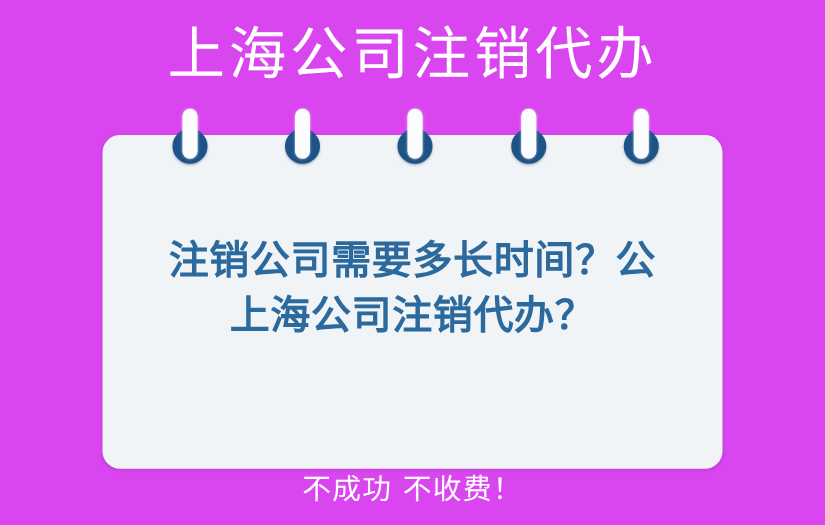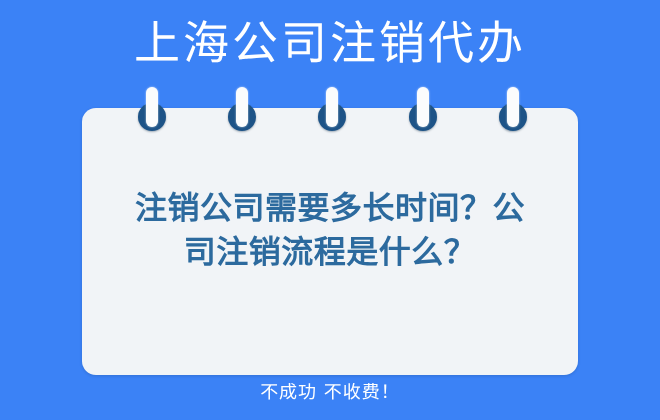--- a/index.html
+++ b/index.html
@@ -10,21 +10,21 @@
     width: 660px;
     height: 420px;
     overflow: hidden;
     font-family: "Liberation Sans", "DejaVu Sans", sans-serif;
   }
 
   #poster {
     position: relative;
     width: 660px;
     height: 420px;
-    background: #3b82f6;
+    background: #d946ef;
     overflow: hidden;
   }
 
   
   #title-bar {
     position: absolute;
     left: 0;
     top: 14px;
     width: 660px;
     text-align: center;
@@ -107,40 +107,40 @@
   }
 
   
   #footer-slogan {
     position: absolute;
     left: 0;
     top: 379px;
     width: 660px;
     text-align: center;
     color: #ffffff;
-    font-size: 18px;
+    font-size: 23px;
     line-height: 26px;
     letter-spacing: 1px;
     white-space: nowrap;
     font-family: "DejaVu Sans", "Liberation Sans", sans-serif;
   }
 </style>
 </head>
 <body>
 
 <div id="poster">
 
   <div id="title-bar">
     <span id="poster-title">上海公司注销代办</span>
   </div>
 
   <div id="notepad-card">
     <div id="headline-wrap">
       <span class="headline-line">注销公司需要多长时间？公</span>
-      <span class="headline-line">司注销流程是什么？</span>
+      <span class="headline-line">上海公司注销代办？</span>
     </div>
   </div>
 
   <div id="ring-row">
     <div class="binder-ring" style="left:132px;">
       <span class="ring-loop"></span>
       <span class="ring-bar"></span>
     </div>
     <div class="binder-ring" style="left:222px;">
       <span class="ring-loop"></span>

